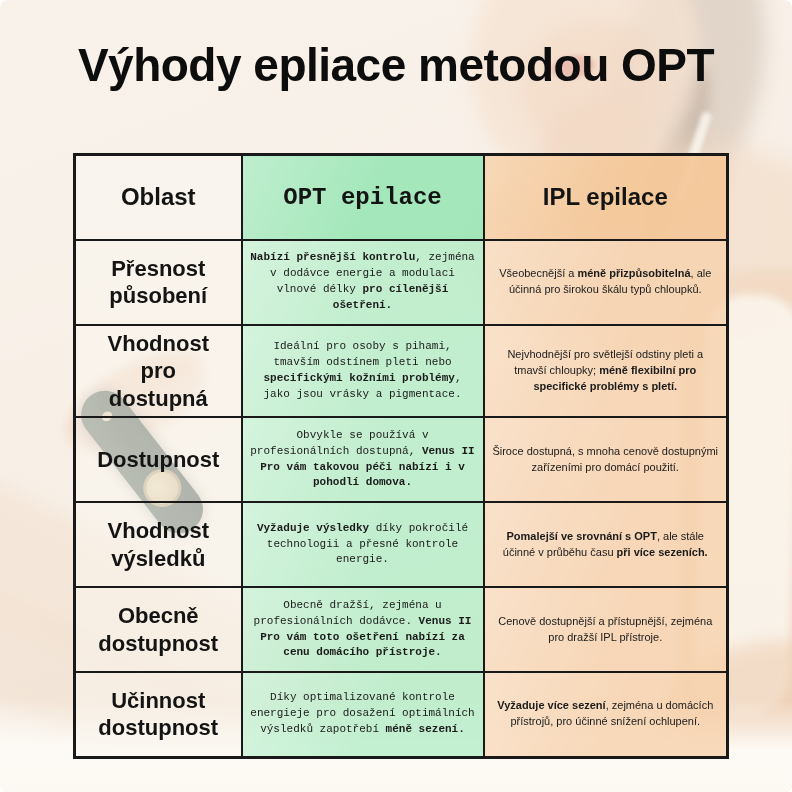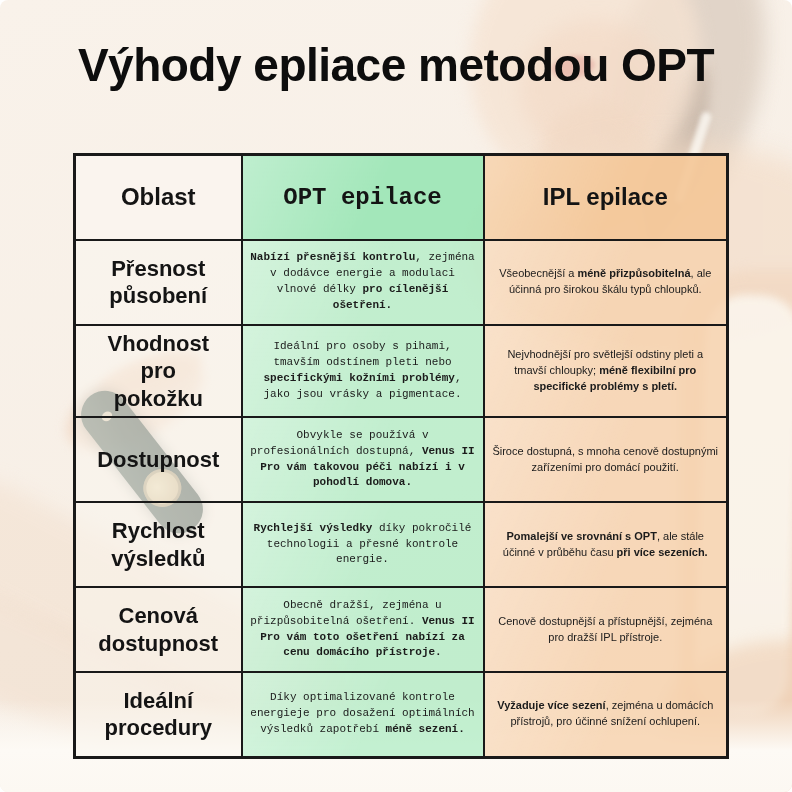--- a/index.html
+++ b/index.html
@@ -107,40 +107,40 @@
         <th class="hdr c3">IPL epilace</th>
       </tr>
     </thead>
     <tbody id="table-body">
         <tr>
           <td class="c1 area">Přesnost působení</td>
           <td class="c2 body"><span class="seg-b">Nabízí přesnější kontrolu</span><span class="seg">, zejména v dodávce energie a modulaci vlnové délky </span><span class="seg-b">pro cílenější ošetření.</span></td>
           <td class="c3 body"><span class="seg">Všeobecnější a </span><span class="seg-b">méně přizpůsobitelná</span><span class="seg">, ale účinná pro širokou škálu typů chloupků.</span></td>
         </tr>
         <tr>
-          <td class="c1 area">Vhodnost pro pokožku</td>
+          <td class="c1 area">Vhodnost pro dostupná</td>
           <td class="c2 body"><span class="seg">Ideální pro osoby s pihami, tmavším odstínem pleti nebo </span><span class="seg-b">specifickými kožními problémy</span><span class="seg">, jako jsou vrásky a pigmentace.</span></td>
           <td class="c3 body"><span class="seg">Nejvhodnější pro světlejší odstiny pleti a tmavší chloupky; </span><span class="seg-b">méně flexibilní pro specifické problémy s pletí.</span></td>
         </tr>
         <tr>
           <td class="c1 area">Dostupnost</td>
           <td class="c2 body"><span class="seg">Obvykle se používá v profesionálních dostupná, </span><span class="seg-b">Venus II Pro vám takovou péči nabízí i v pohodlí domova.</span></td>
           <td class="c3 body"><span class="seg">Široce dostupná, s mnoha cenově dostupnými zařízeními pro domácí použití.</span></td>
         </tr>
         <tr>
-          <td class="c1 area">Rychlost výsledků</td>
-          <td class="c2 body"><span class="seg-b">Rychlejší výsledky</span><span class="seg"> díky pokročilé technologii a přesné kontrole energie.</span></td>
+          <td class="c1 area">Vhodnost výsledků</td>
+          <td class="c2 body"><span class="seg-b">Vyžaduje výsledky</span><span class="seg"> díky pokročilé technologii a přesné kontrole energie.</span></td>
           <td class="c3 body"><span class="seg-b">Pomalejší ve srovnání s OPT</span><span class="seg">, ale stále účinné v průběhu času </span><span class="seg-b">při více sezeních.</span></td>
         </tr>
         <tr>
-          <td class="c1 area">Cenová dostupnost</td>
-          <td class="c2 body"><span class="seg">Obecně dražší, zejména u přizpůsobitelná ošetření. </span><span class="seg-b">Venus II Pro vám toto ošetření nabízí za cenu domácího přístroje.</span></td>
+          <td class="c1 area">Obecně dostupnost</td>
+          <td class="c2 body"><span class="seg">Obecně dražší, zejména u profesionálních dodávce. </span><span class="seg-b">Venus II Pro vám toto ošetření nabízí za cenu domácího přístroje.</span></td>
           <td class="c3 body"><span class="seg">Cenově dostupnější a přístupnější, zejména pro dražší IPL přístroje.</span></td>
         </tr>
         <tr>
-          <td class="c1 area">Ideální procedury</td>
+          <td class="c1 area">Učinnost dostupnost</td>
           <td class="c2 body"><span class="seg">Díky optimalizované kontrole energieje pro dosažení optimálních výsledků zapotřebí </span><span class="seg-b">méně sezení.</span></td>
           <td class="c3 body"><span class="seg-b">Vyžaduje více sezení</span><span class="seg">, zejména u domácích přístrojů, pro účinné snížení ochlupení.</span></td>
         </tr>
       </tbody>
   </table>
 
 </div>
 
 </body></html>

